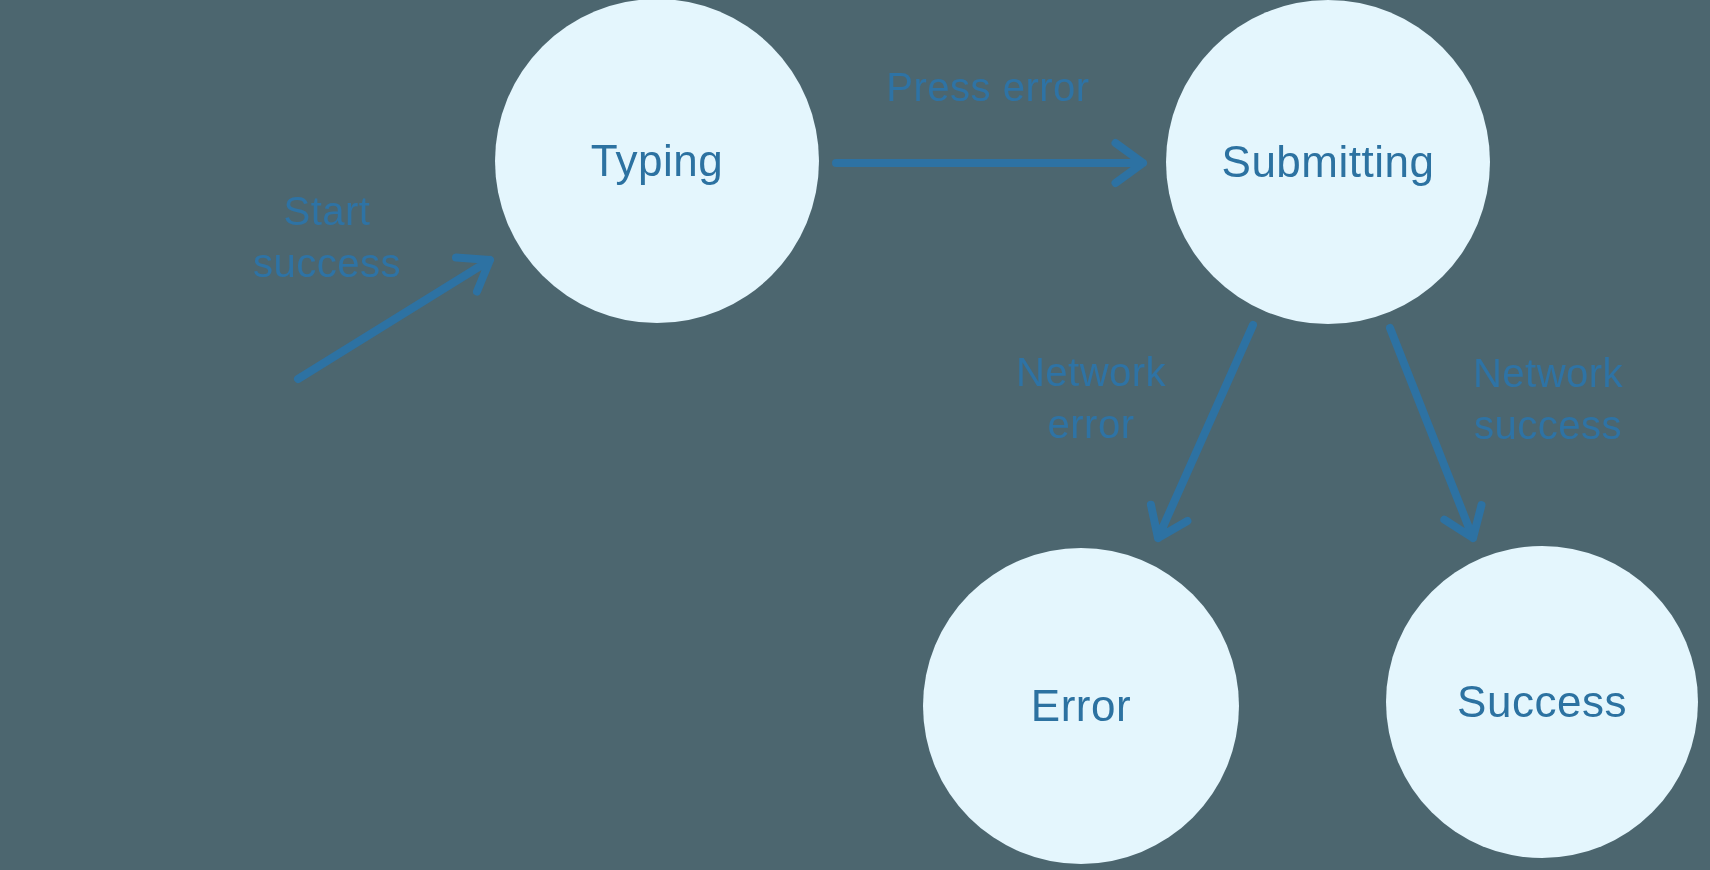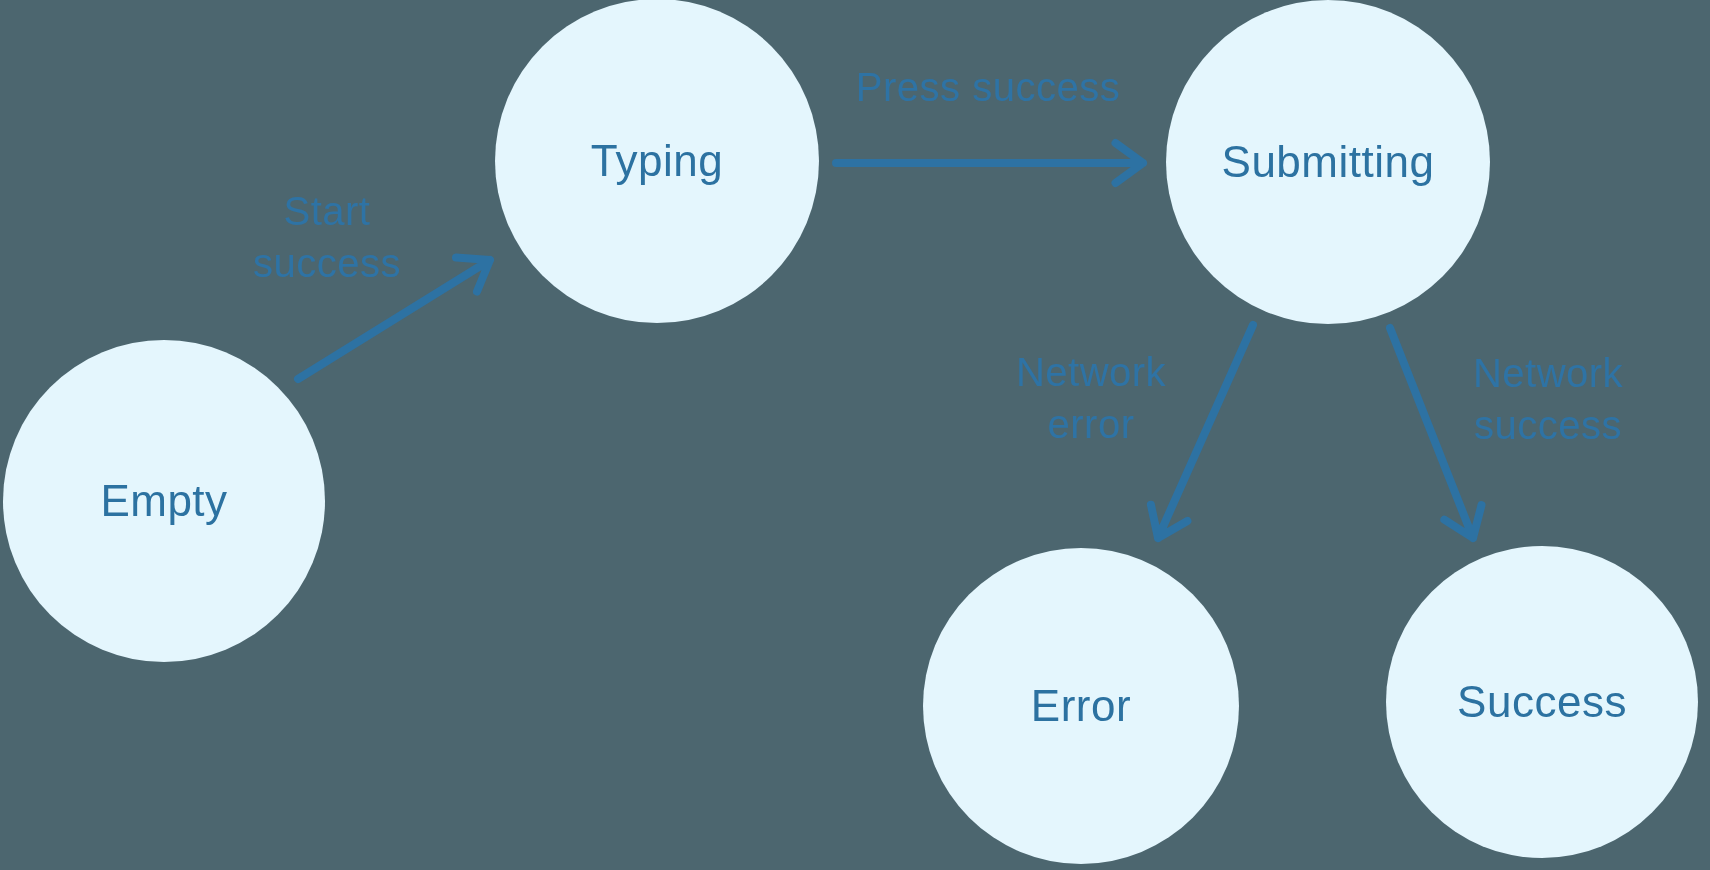--- a/index.html
+++ b/index.html
@@ -75,44 +75,41 @@
 
     <path class="edge-path" d="M 298 379 L 490 260 M 477 291.5 L 490 260 L 456 257.5"></path>
 
     <path class="edge-path" d="M 836 163 L 1143 163 M 1115.5 183 L 1143 163 L 1115.5 143"></path>
 
     <path class="edge-path" d="M 1253 325 L 1158 538 M 1150.9 504.7 L 1158 538 L 1187.4 521"></path>
 
     <path class="edge-path" d="M 1390 328 L 1473 538 M 1444.3 519.7 L 1473 538 L 1481.5 505.1"></path>
   </svg>
 
-  <div class="state-node" id="node-empty">
-    <span class="state-label">Empty</span>
-  </div>
 
   <div class="state-node" id="node-typing">
     <span class="state-label">Typing</span>
   </div>
 
   <div class="state-node" id="node-submitting">
     <span class="state-label">Submitting</span>
   </div>
 
   <div class="state-node" id="node-error">
     <span class="state-label">Error</span>
   </div>
 
   <div class="state-node" id="node-success">
     <span class="state-label">Success</span>
   </div>
 
   <div class="edge-label" id="label-start-typing">Start
 success</div>
 
-  <div class="edge-label" id="label-press-submit">Press success</div>
+  <div class="edge-label" id="label-press-submit">Press error</div>
 
   <div class="edge-label" id="label-network-error">Network
 error</div>
 
   <div class="edge-label" id="label-network-success">Network
 success</div>
 
 </div>
 
 </body></html>

